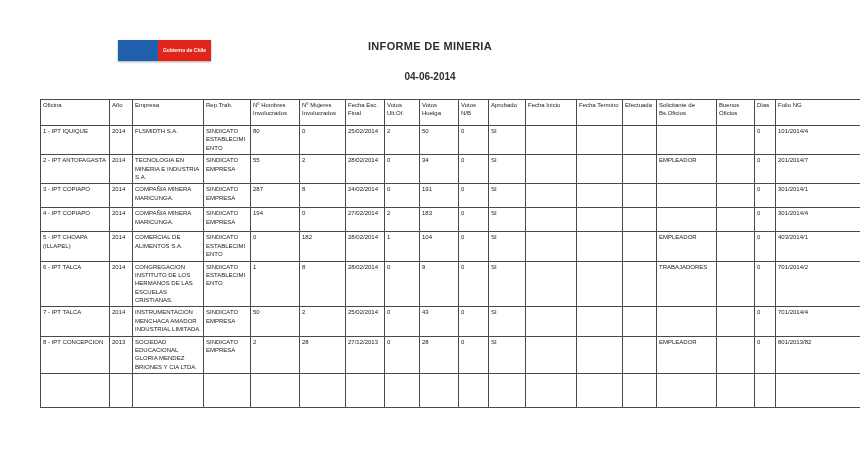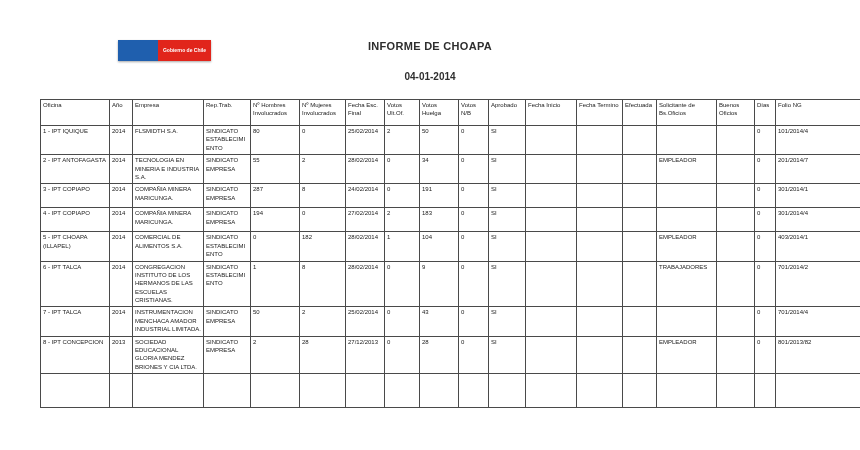--- a/index.html
+++ b/index.html
@@ -59,22 +59,22 @@
 
 <div class="page">
 
   <div class="logo">
     <div class="logo-blue"></div>
     <div class="logo-red">
       <span>Gobierno de Chile</span>
     </div>
   </div>
 
-  <div class="title">INFORME DE CHOAPA</div>
-  <div class="date">04-01-2014</div>
+  <div class="title">INFORME DE MINERIA</div>
+  <div class="date">04-06-2014</div>
 
   <table>
     <thead>
       <tr id="header-row">
           <th class="c0">Oficina</th>
           <th class="c1">Año</th>
           <th class="c2">Empresa</th>
           <th class="c3">Rep.Trab.</th>
           <th class="c4">Nº Hombres Involucrados</th>
           <th class="c5">Nº Mujeres Involucrados</th>

